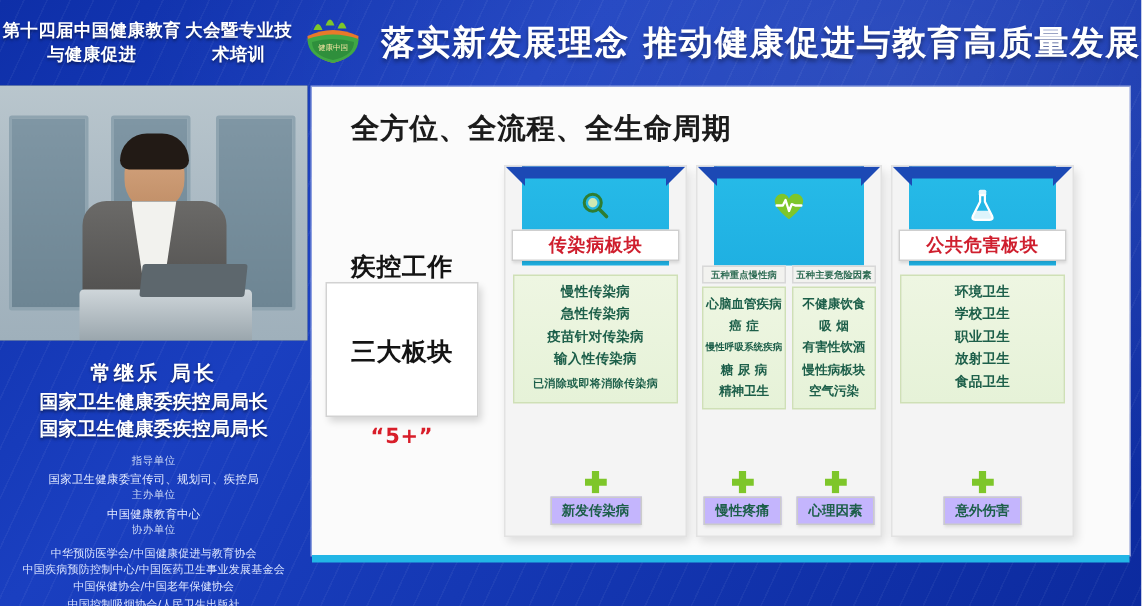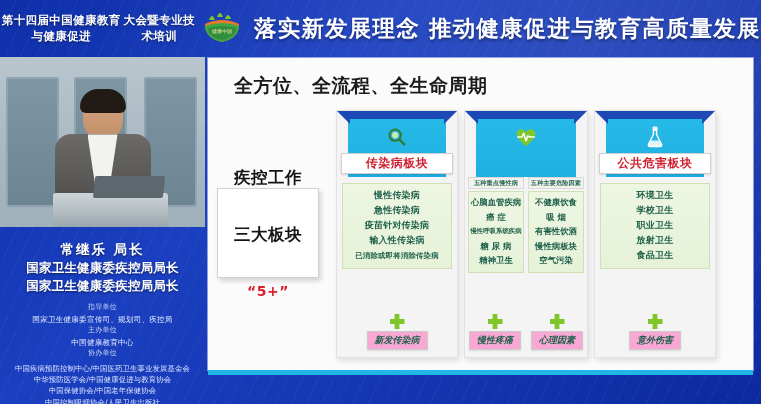--- a/index.html
+++ b/index.html
@@ -228,23 +228,23 @@
     position: absolute; left: 0; width: 100%; bottom: 7px;
     display: flex; justify-content: center; gap: 10px;
   }
   .tagcell { display: flex; flex-direction: column; align-items: center; }
   .cross {
     width: 15px; height: 15px; margin-bottom: 2px;
     background: #7ec62a;
     clip-path: polygon(34% 0, 66% 0, 66% 34%, 100% 34%, 100% 66%, 66% 66%, 66% 100%, 34% 100%, 34% 66%, 0 66%, 0 34%, 34% 34%);
   }
   .tag {
-    background: #f9a8d4; border: 1px solid #cbcbcb;
+    background: #c4b5fd; border: 1px solid #cbcbcb;
     padding: 2px 7px; font-size: 9px; font-weight: bold; color: #1d5f4a;
-    white-space: nowrap; box-shadow: 0 1px 2px rgba(0,0,0,.1); font-style: italic;
+    white-space: nowrap; box-shadow: 0 1px 2px rgba(0,0,0,.1);
   }
 
   .bottombar {
     position: absolute; left: 208px; top: 370px; width: 545px; height: 5px;
     background: #22b6e6; z-index: 3;
   }
 </style>
 </head>
 <body>
 
@@ -296,22 +296,22 @@
     <div class="sp-title">国家卫生健康委疾控局局长</div>
     <div class="sp-title">国家卫生健康委疾控局局长</div>
 
     <div class="org-block">
       <div class="org-label">指导单位</div>
       <div class="org-value">国家卫生健康委宣传司、规划司、疾控局</div>
       <div class="org-label">主办单位</div>
       <div class="org-value">中国健康教育中心</div>
       <div class="org-label">协办单位</div>
       <div class="org-list" id="coorg-list">
+          <div>中华预防医学会/中国健康促进与教育协会</div>
           <div>中国疾病预防控制中心/中国医药卫生事业发展基金会</div>
-          <div>中华预防医学会/中国健康促进与教育协会</div>
           <div>中国保健协会/中国老年保健协会</div>
           <div>中国控制吸烟协会/人民卫生出版社</div>
         </div>
     </div>
   </div>
 
   <div class="slide">
     <div class="slide-title">全方位、全流程、全生命周期</div>
 
     <div class="callout">

